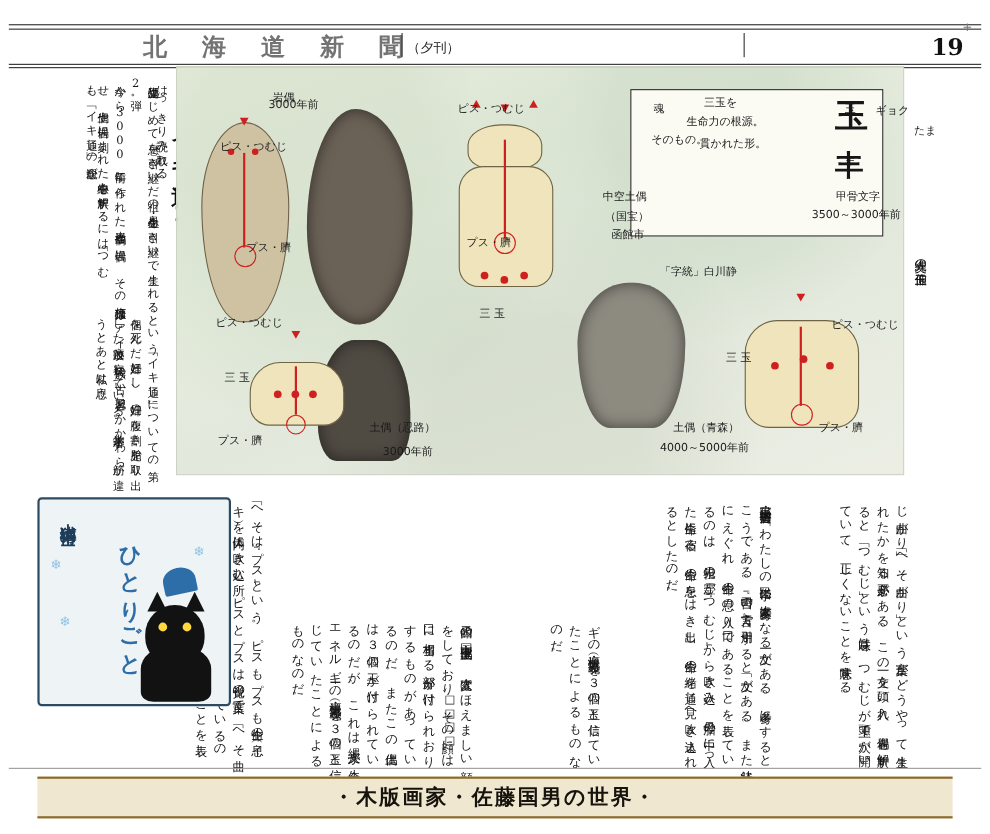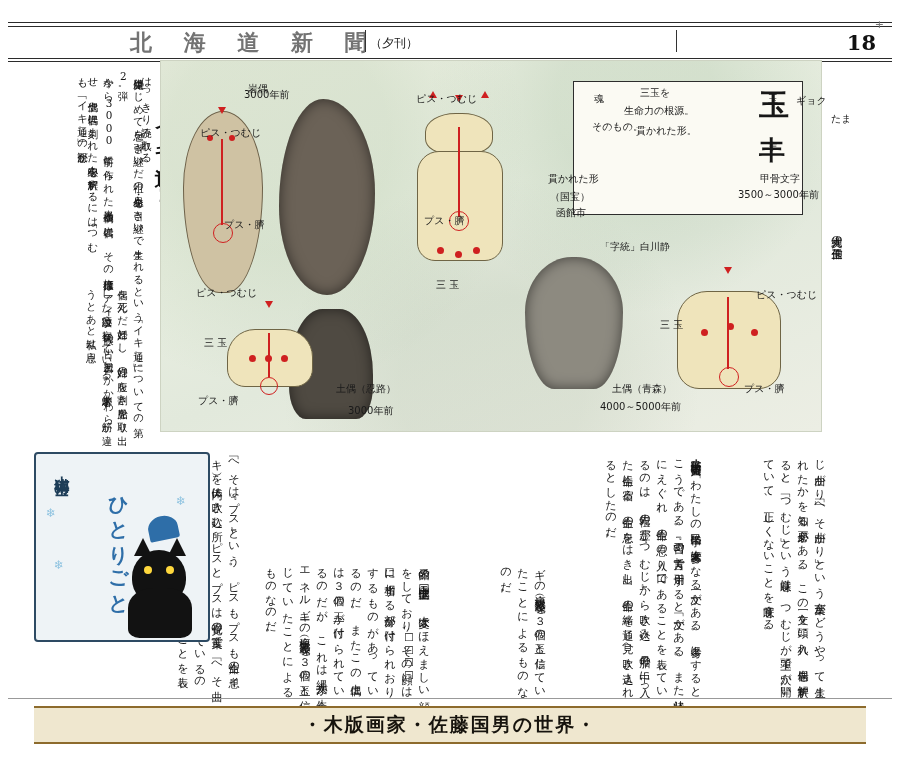--- a/index.html
+++ b/index.html
@@ -176,21 +176,21 @@
 
 <div class="page">
 
   <div class="masthead">
     <div class="rule top"></div>
     <div class="rule mid"></div>
     <div class="masthead-title">北 海 道 新 聞</div>
     <div class="masthead-sub">（夕刊）</div>
     <div class="masthead-sep" style="left:365px;"></div>
     <div class="masthead-sep" style="left:676px;"></div>
-    <div class="page-no">18</div>
+    <div class="page-no">19</div>
     <div class="rule bot"></div>
     <div class="rule bot2"></div>
   </div>
   <div class="corner-plus" style="top:18px;">+</div>
 
   <div class="series-title" style="left:152px;top:104px;">イキ通し・2</div>
 
   <div class="vcol small" style="left:116px;top:70px;height:350px;width:30px;">新生児はじめて息を引き継いだ祖の息・生命を引き継いで生まれるという「イキ通し」についての第2弾。</div>
   <div class="vcol small" style="left:88px;top:70px;height:350px;width:28px;">今から3000年前に作られた光器土偶や岩偶に、その梅原猛はアイヌ民族の古い風習とかかわらせ、土偶や岩偶に刻まれた中心線を解釈するには「つむ</div>
   <div class="vcol small" style="left:66px;top:70px;height:350px;width:24px;">も、「イキ通し」の観念が</div>
@@ -244,21 +244,21 @@
   </div>
 
   <div id="figure-labels">
       <div class="lbl" style="position: absolute; left: 248px; top: 82px;">岩偶</div>
       <div class="lbl" style="position: absolute; left: 244px; top: 88px;">3000年前</div>
       <div class="lbl" style="position: absolute; left: 416px; top: 92px;">ピス・つむじ</div>
       <div class="lbl" style="position: absolute; left: 200px; top: 126px;">ピス・つむじ</div>
       <div class="lbl" style="position: absolute; left: 224px; top: 218px;">プス・臍</div>
       <div class="lbl" style="position: absolute; left: 424px; top: 214px;">プス・臍</div>
       <div class="lbl" style="position: absolute; left: 436px; top: 278px;">三 玉</div>
-      <div class="lbl" style="position: absolute; left: 548px; top: 172px;">貫かれた形</div>
+      <div class="lbl" style="position: absolute; left: 548px; top: 172px;">中空土偶</div>
       <div class="lbl" style="position: absolute; left: 550px; top: 190px;">（国宝）</div>
       <div class="lbl" style="position: absolute; left: 556px; top: 206px;">函館市</div>
       <div class="lbl" style="position: absolute; left: 594px; top: 92px;">魂</div>
       <div class="lbl" style="position: absolute; left: 640px; top: 86px;">三玉を</div>
       <div class="lbl" style="position: absolute; left: 624px; top: 104px;">生命力の根源。</div>
       <div class="lbl" style="position: absolute; left: 636px; top: 124px;">貫かれた形。</div>
       <div class="lbl" style="position: absolute; left: 592px; top: 120px;">そのもの。</div>
       <div class="lbl" style="position: absolute; left: 768px; top: 92px;">玉</div>
       <div class="lbl" style="position: absolute; left: 796px; top: 94px;">ギョク</div>
       <div class="lbl" style="position: absolute; left: 796px; top: 112px; margin-left: 35px;">たま</div>

